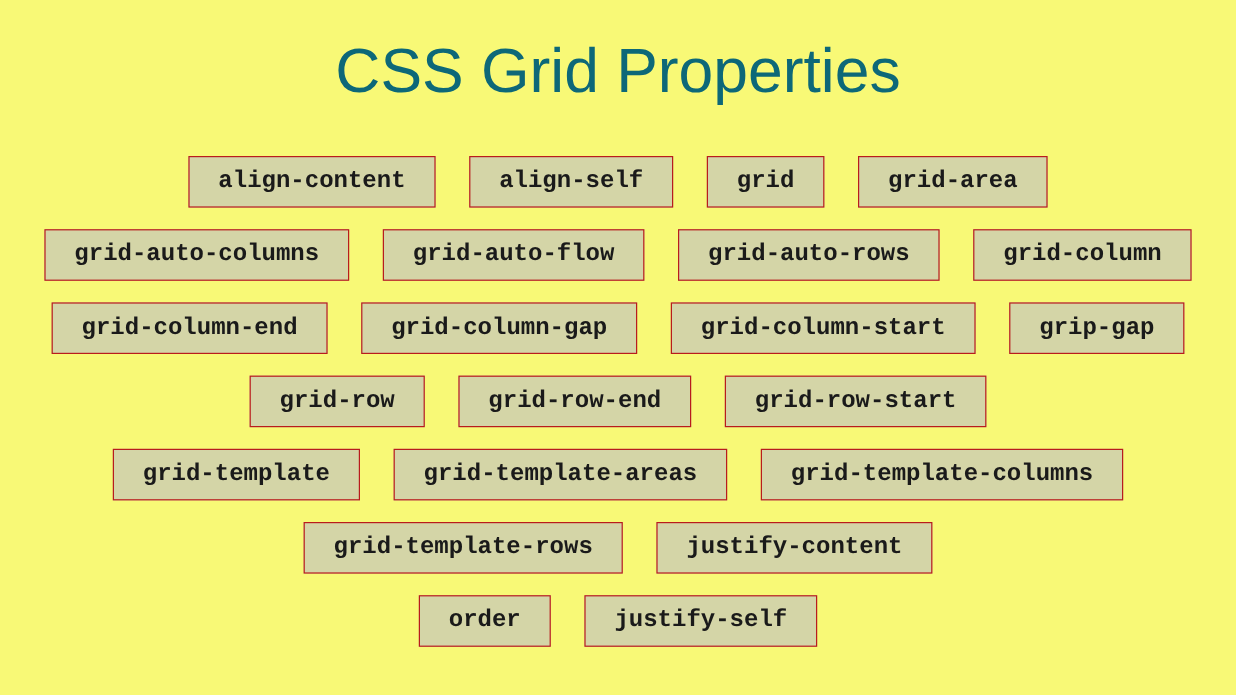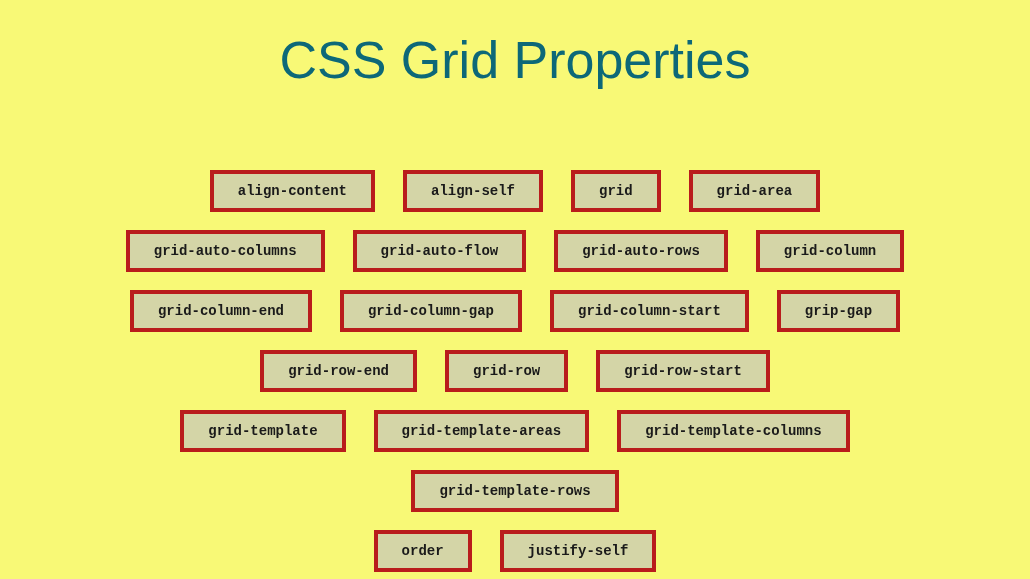--- a/index.html
+++ b/index.html
@@ -1,19 +1,18 @@
 <!DOCTYPE html>
 <html><head>
   <meta charset="utf-8">
   <style>
     * {
       margin: 0;
       padding: 0;
       box-sizing: border-box;
-      gap: 40px;
     }
     body {
       width: 1030px;
       height: 579px;
       background-color: #f8f976;
       overflow: hidden;
       font-family: Arial, sans-serif;
     }
     .container {
       width: 100%;
@@ -39,24 +38,24 @@
       gap: 18px;
     }
     .row {
       display: flex;
       justify-content: center;
       gap: 28px;
       width: 100%;
     }
     .property-box {
       background-color: #d4d5a7;
-      border: 4px solid #b91c1c;
+      border: 1px solid #b91c1c;
       padding: 9px 24px;
       font-family: 'Courier New', Courier, monospace;
-      font-size: 14px;
+      font-size: 20px;
       font-weight: bold;
       color: #1a1a1a;
       white-space: nowrap;
       text-align: center;
     }
   </style>
 </head>
 <body>
 
 <div class="container">
@@ -74,30 +73,31 @@
       <div class="property-box">grid-auto-rows</div>
       <div class="property-box">grid-column</div>
     </div>
     <div class="row">
       <div class="property-box">grid-column-end</div>
       <div class="property-box">grid-column-gap</div>
       <div class="property-box">grid-column-start</div>
       <div class="property-box">grip-gap</div>
     </div>
     <div class="row">
+      <div class="property-box">grid-row</div>
       <div class="property-box">grid-row-end</div>
-      <div class="property-box">grid-row</div>
       <div class="property-box">grid-row-start</div>
     </div>
     <div class="row">
       <div class="property-box">grid-template</div>
       <div class="property-box">grid-template-areas</div>
       <div class="property-box">grid-template-columns</div>
     </div>
     <div class="row">
       <div class="property-box">grid-template-rows</div>
+      <div class="property-box">justify-content</div>
     </div>
     <div class="row">
       <div class="property-box">order</div>
       <div class="property-box">justify-self</div>
     </div>
   </div>
 </div>
 
 </body></html>

